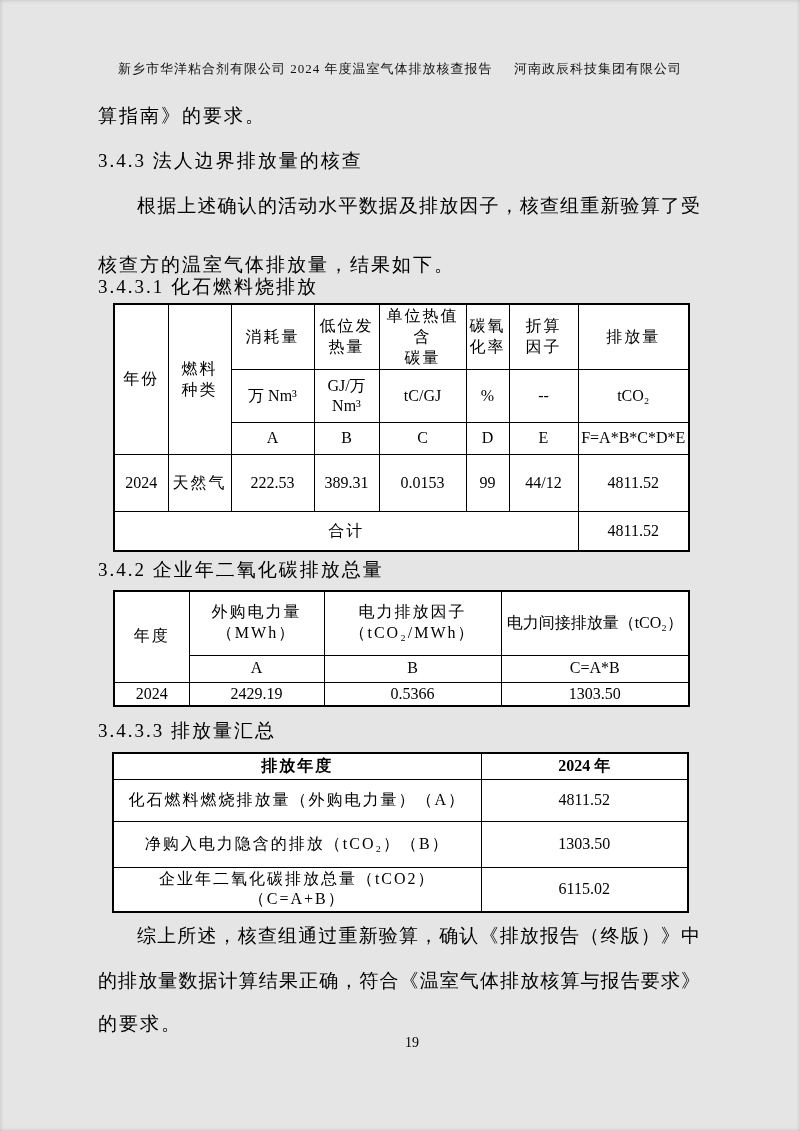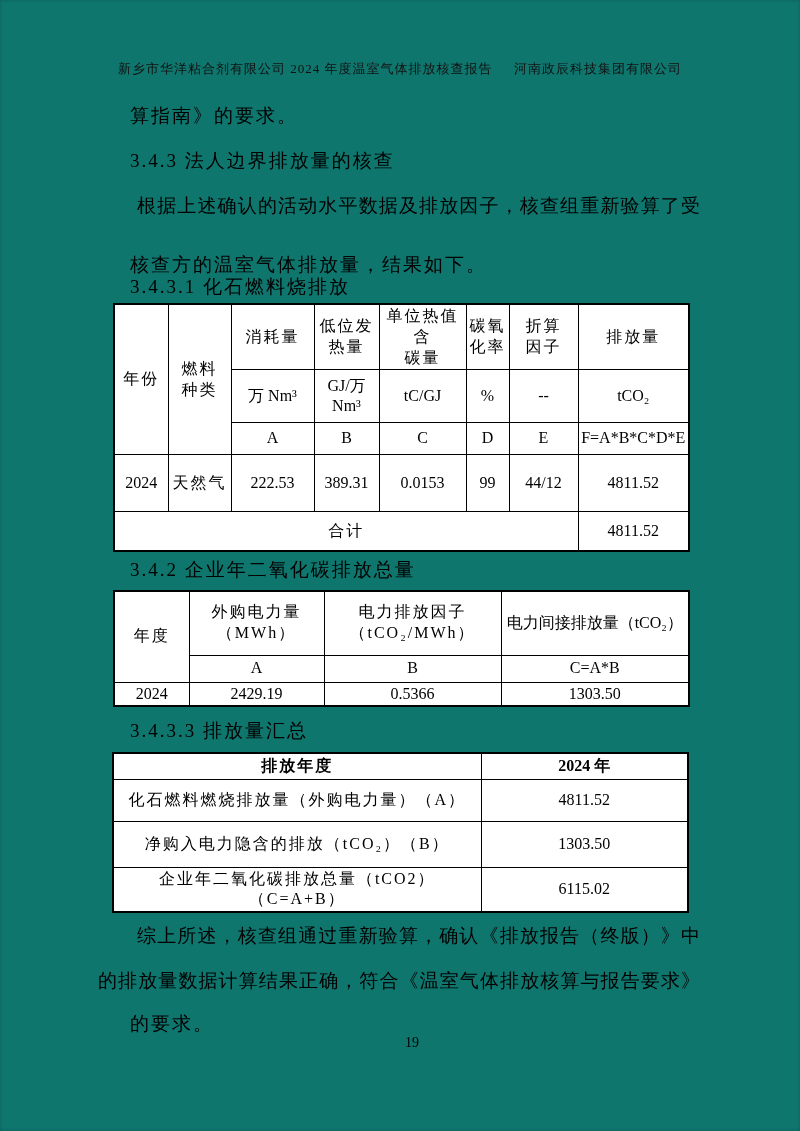--- a/index.html
+++ b/index.html
@@ -1,30 +1,30 @@
 <!DOCTYPE html>
 <html><head>
 <meta charset="utf-8">
 <style>
   html,body{margin:0;padding:0;background:#fff;}
   .page{
-    position:relative;width:800px;height:1131px;background:#0f766e;
+    position:relative;width:800px;height:1131px;background:#e5e5e5;
     font-family:"Liberation Serif","DejaVu Serif",serif;color:#000;
     overflow:hidden;box-shadow:inset 0 0 4px rgba(0,0,0,.18);
   }
   .abs{position:absolute;}
   .hdr{
     top:60px;left:118px;right:118px;display:flex;justify-content:space-between;
     font-size:13px;letter-spacing:1px;color:#111;white-space:nowrap;
   }
   .bodyline{
     left:98px;width:602px;font-size:19px;line-height:26px;height:26px;white-space:nowrap;
   }
   .just{white-space:normal;text-align:justify;text-align-last:justify;}
-  .sp2{letter-spacing:2px;margin-left:32px;}
+  .sp2{letter-spacing:2px;}
   .ind{padding-left:39px;width:563px;}
   table{border-collapse:collapse;table-layout:fixed;background:#fff;}
   table.doc{border:2px solid #000;}
   table.doc td{
     border:1px solid #000;text-align:center;vertical-align:middle;
     font-size:16px;line-height:1.3;white-space:pre-line;padding:1px 2px;
     overflow:hidden;
   }
   td.sp{letter-spacing:2px;}
   td.b{font-weight:bold;}

